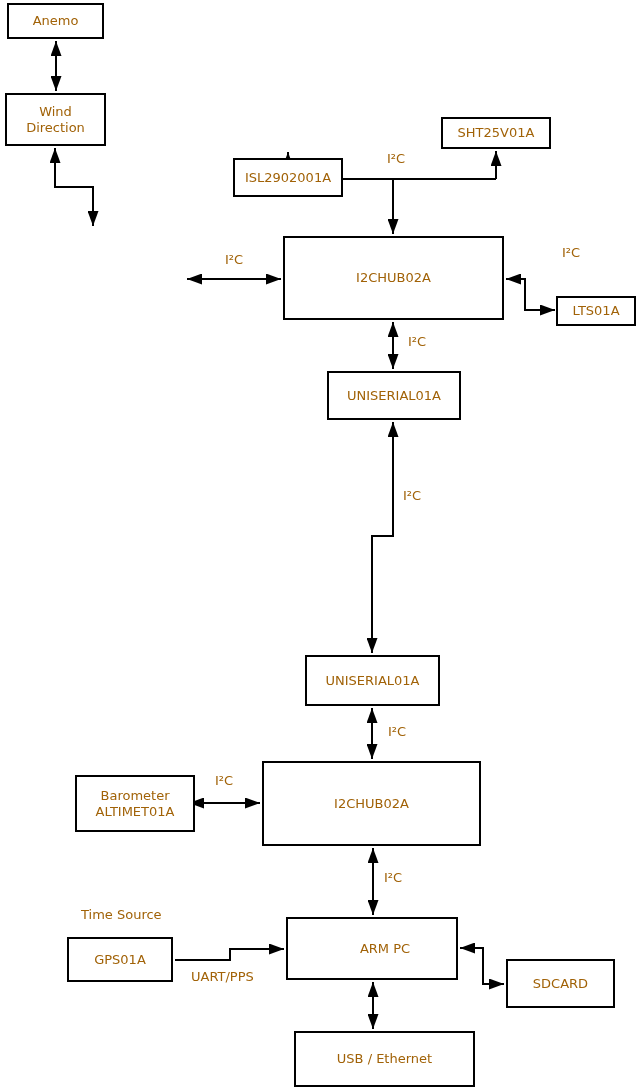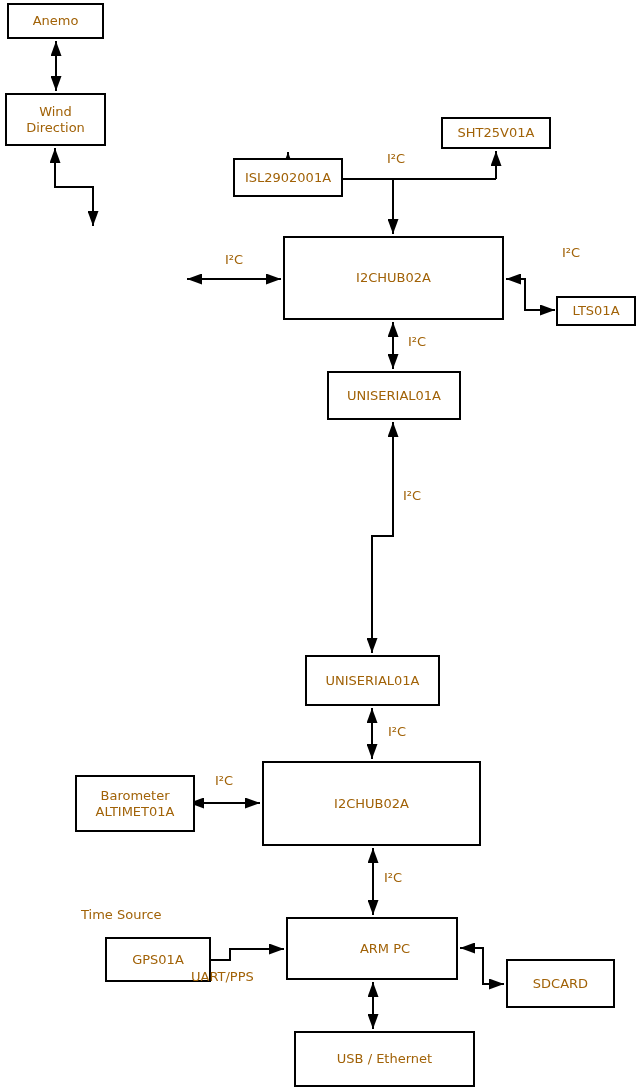--- a/index.html
+++ b/index.html
@@ -127,21 +127,21 @@
 
   <div class="node" style="left:262px; top:761px; width:219px; height:85px;">
     <span>I2CHUB02A</span>
   </div>
 
   <div class="node" style="left:75px; top:775px; width:120px; height:57px;">
     <span>Barometer</span>
     <span>ALTIMET01A</span>
   </div>
 
-  <div class="node" style="left:67px; top:937px; width:106px; height:45px;margin-left:38px;">
+  <div class="node" style="left:67px; top:937px; width:106px; height:45px;">
     <span>GPS01A</span>
   </div>
 
   <div class="node" style="left:286px; top:917px; width:172px; height:63px;padding-left:26px;">
     <span>ARM PC</span>
   </div>
 
   <div class="node" style="left:506px; top:959px; width:109px; height:49px;">
     <span>SDCARD</span>
   </div>

